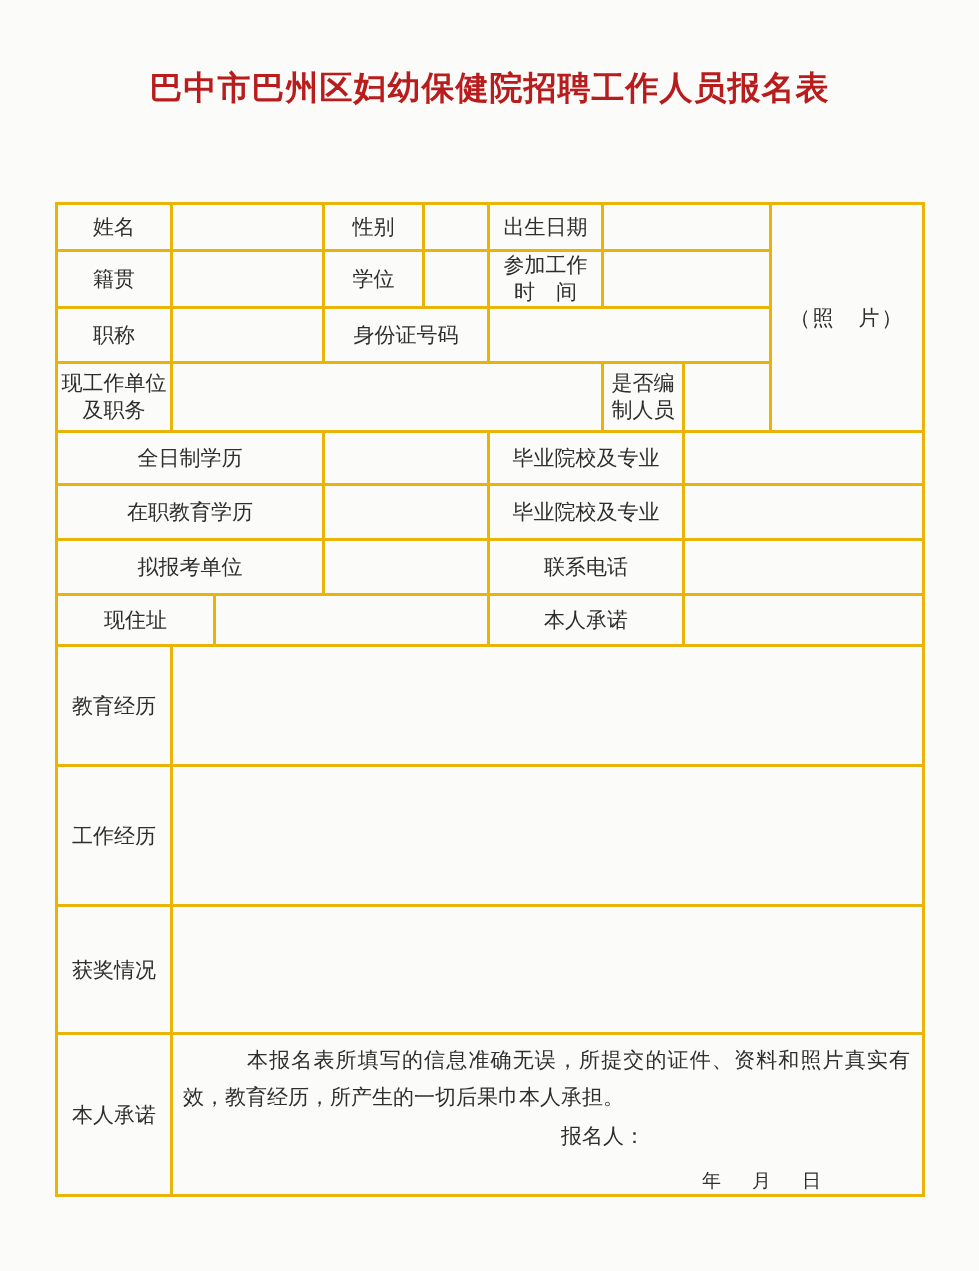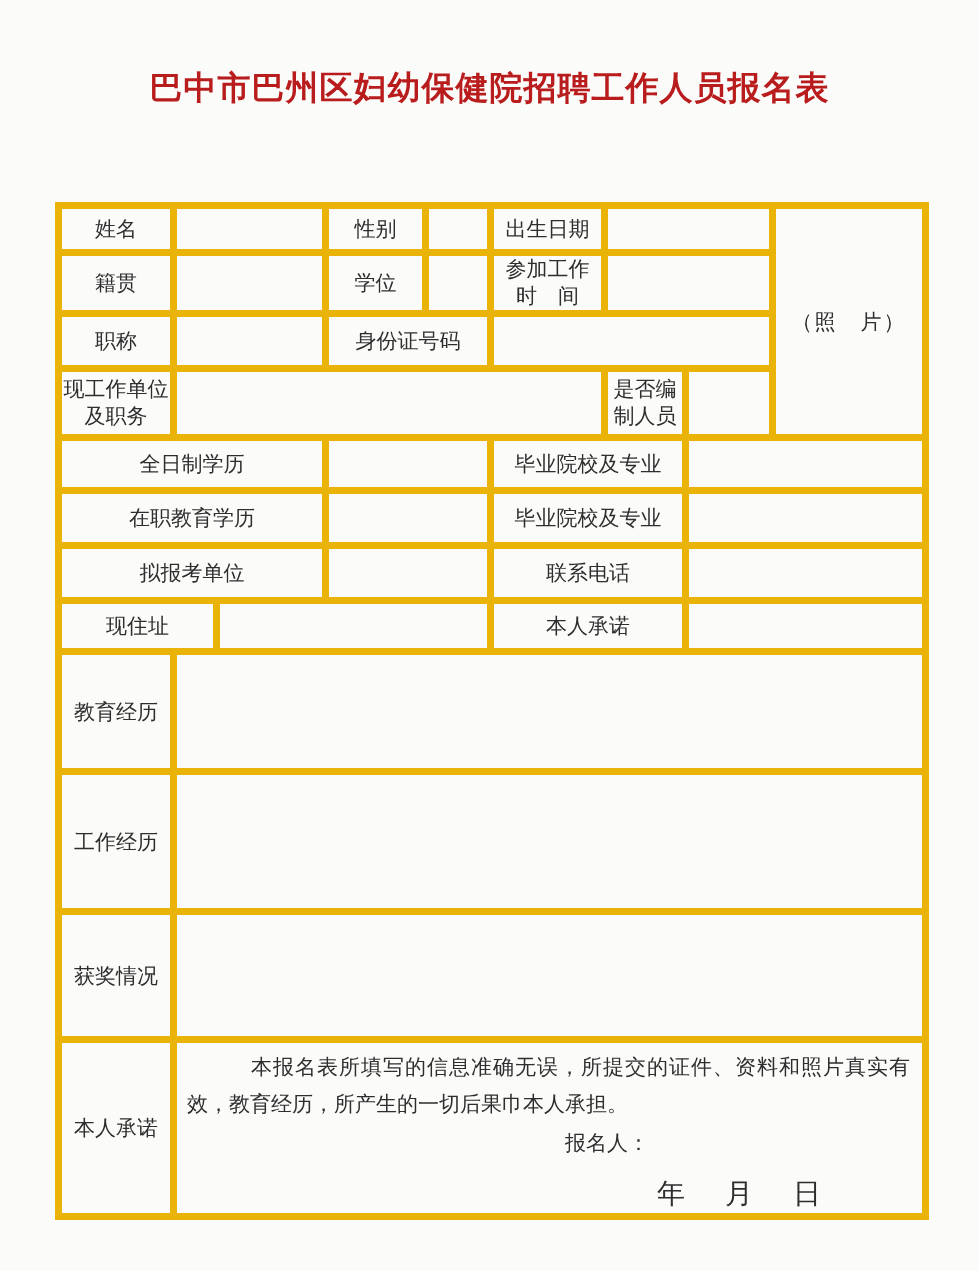--- a/index.html
+++ b/index.html
@@ -29,21 +29,21 @@
   }
   table.form-table {
     position: absolute;
     left: 55px;
     top: 202px;
     width: 867px;
     border-collapse: collapse;
     table-layout: fixed;
   }
   table.form-table td {
-    border: 7px solid #eab308;
+    border: 3px solid #eab308;
     padding: 0;
     font-size: 21px;
     vertical-align: middle;
     overflow: hidden;
     margin-left: 44px;
   }
   td.lab {
     text-align: center;
     color: #2e2e2e;
   }
@@ -75,21 +75,21 @@
   .commit-signer {
     margin-top: 4px;
     font-size: 21px;
     line-height: 32px;
   }
   .commit-signer span {
     margin-left: 388px;
   }
   .commit-date {
     margin-top: 16px;
-    font-size: 28px;
+    font-size: 19px;
     text-align: right;
     padding-right: 95px;
     letter-spacing: 6px;
   }
   
   tr.r1  { height: 47px; }
   tr.r2  { height: 57px; }
   tr.r3  { height: 55px; }
   tr.r4  { height: 69px; }
   tr.r5  { height: 53px; }

